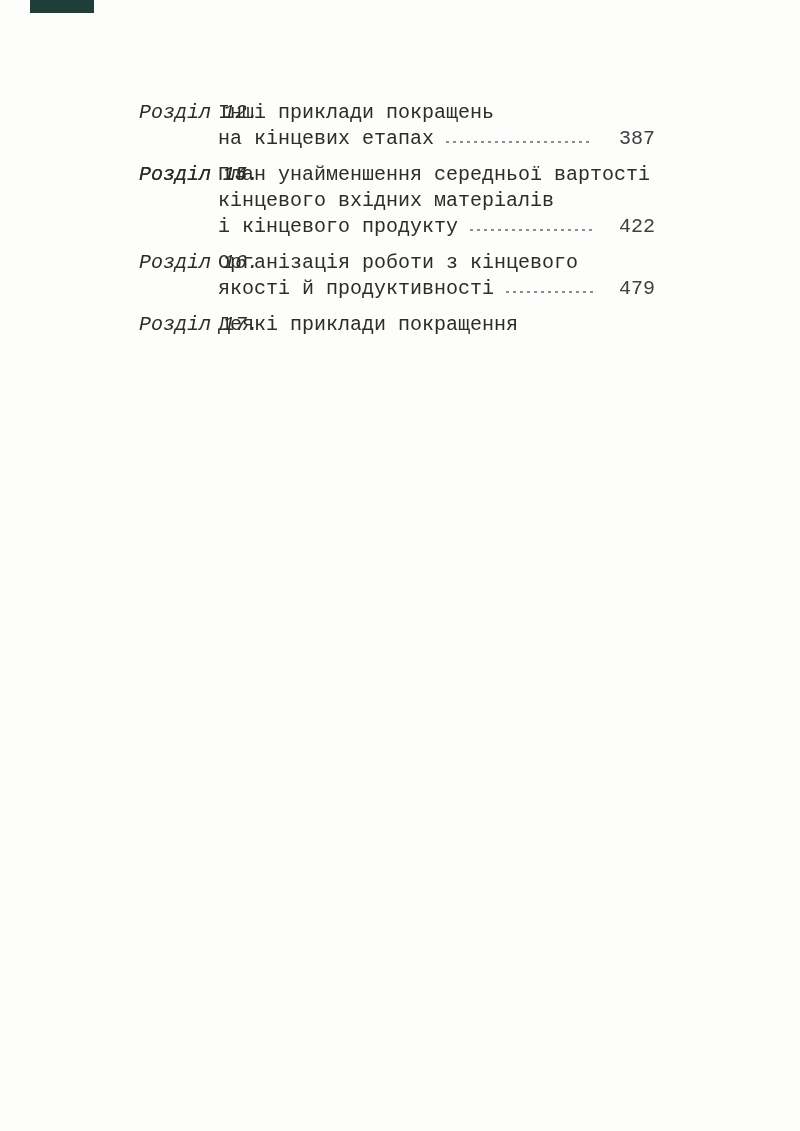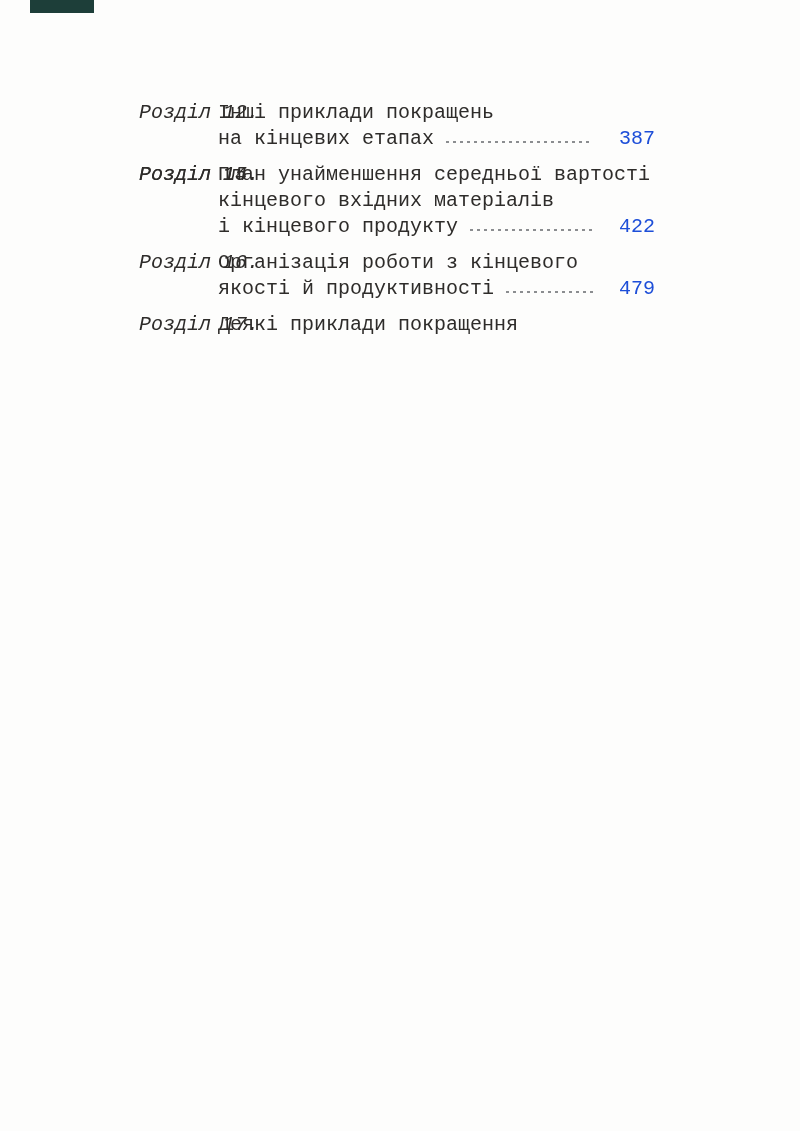--- a/index.html
+++ b/index.html
@@ -66,21 +66,21 @@
     margin: 0 26px 2px 12px;
     background-image: radial-gradient(circle at 1.5px 2px, var(--dot) 1.15px, rgba(0,0,0,0) 1.5px);
     background-size: 7px 4px;
     background-repeat: repeat-x;
     min-width: 20px;
   }
 
   .pagenum {
     min-width: 30px;
     text-align: center;
-    color: #1d4ed8;
+    color: #404040;
     font-variant-numeric: oldstyle-nums;
   }
 
   .backmatter { margin-top: 28px; }
 
   .bm-label {
     font-style: italic;
     margin-right: 0.28em;
     white-space: nowrap;
   }

